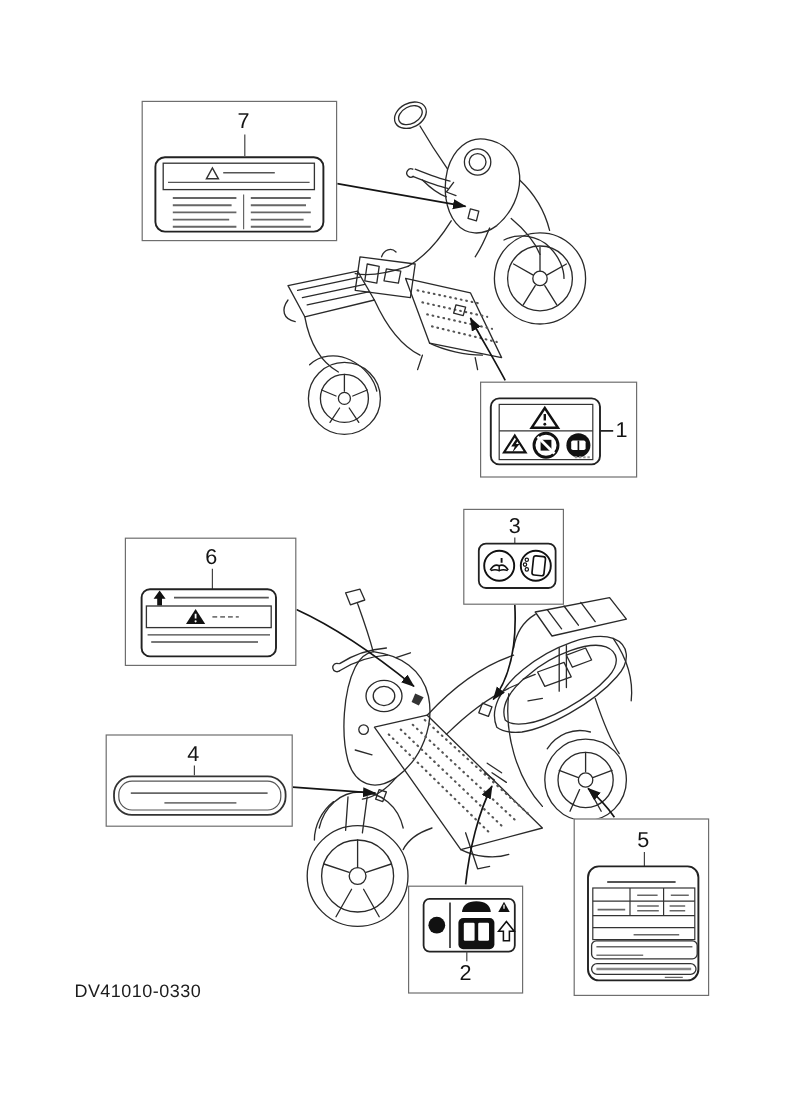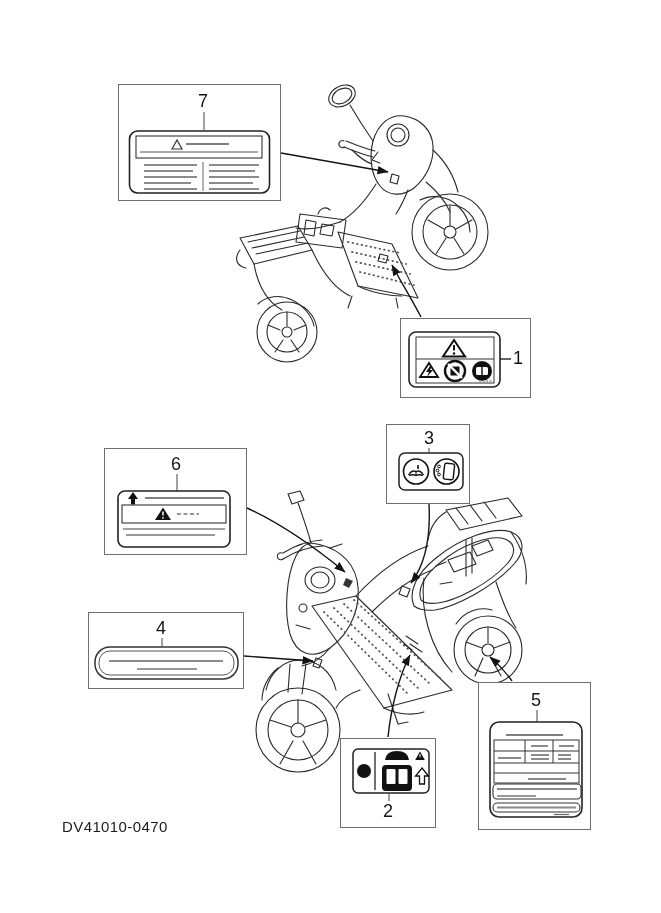--- a/index.html
+++ b/index.html
@@ -300,15 +300,15 @@
       </g>
       <rect x="14" y="101" width="88" height="15" rx="4" fill="none" stroke="#333" stroke-width="1.1"></rect>
       <path d="M18,106 H98" stroke="#666" stroke-width="1.3"></path>
       <path d="M18,113 H57" stroke="#777" stroke-width="1.3"></path>
       <rect x="14" y="120" width="87" height="9" rx="4.5" fill="none" stroke="#333" stroke-width="1.1"></rect>
       <path d="M18,124.5 H97" stroke="#888" stroke-width="2"></path>
       <path d="M75,131.5 H90" stroke="#666" stroke-width="1.2"></path>
     </svg>
   </div>
 
-  <div class="part-code">DV41010-0470</div>
+  <div class="part-code">DV41010-0330</div>
 
 </div>
 
 </body></html>

